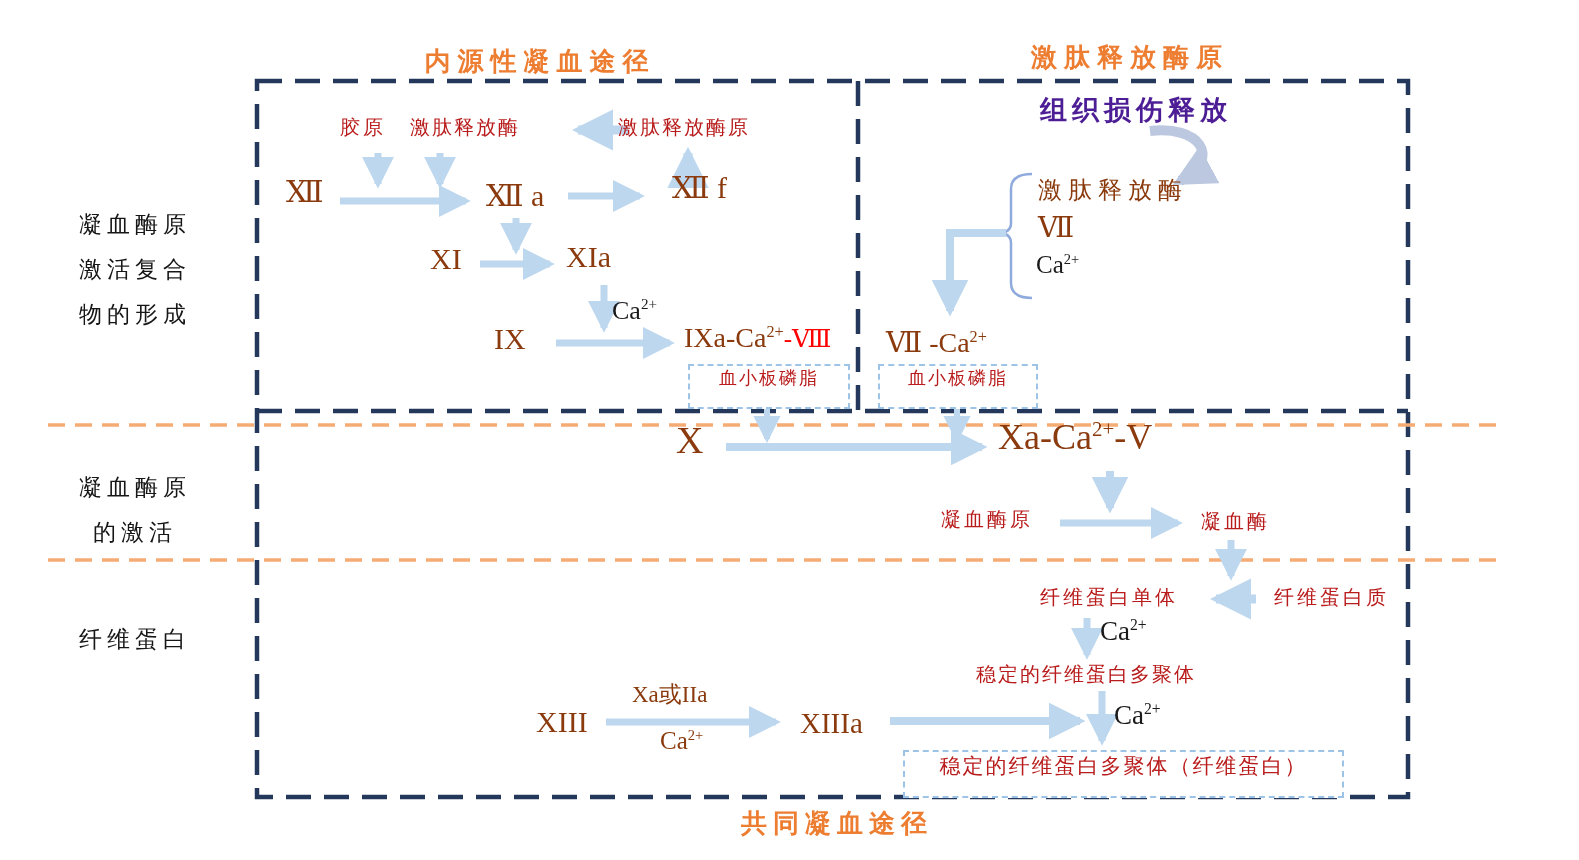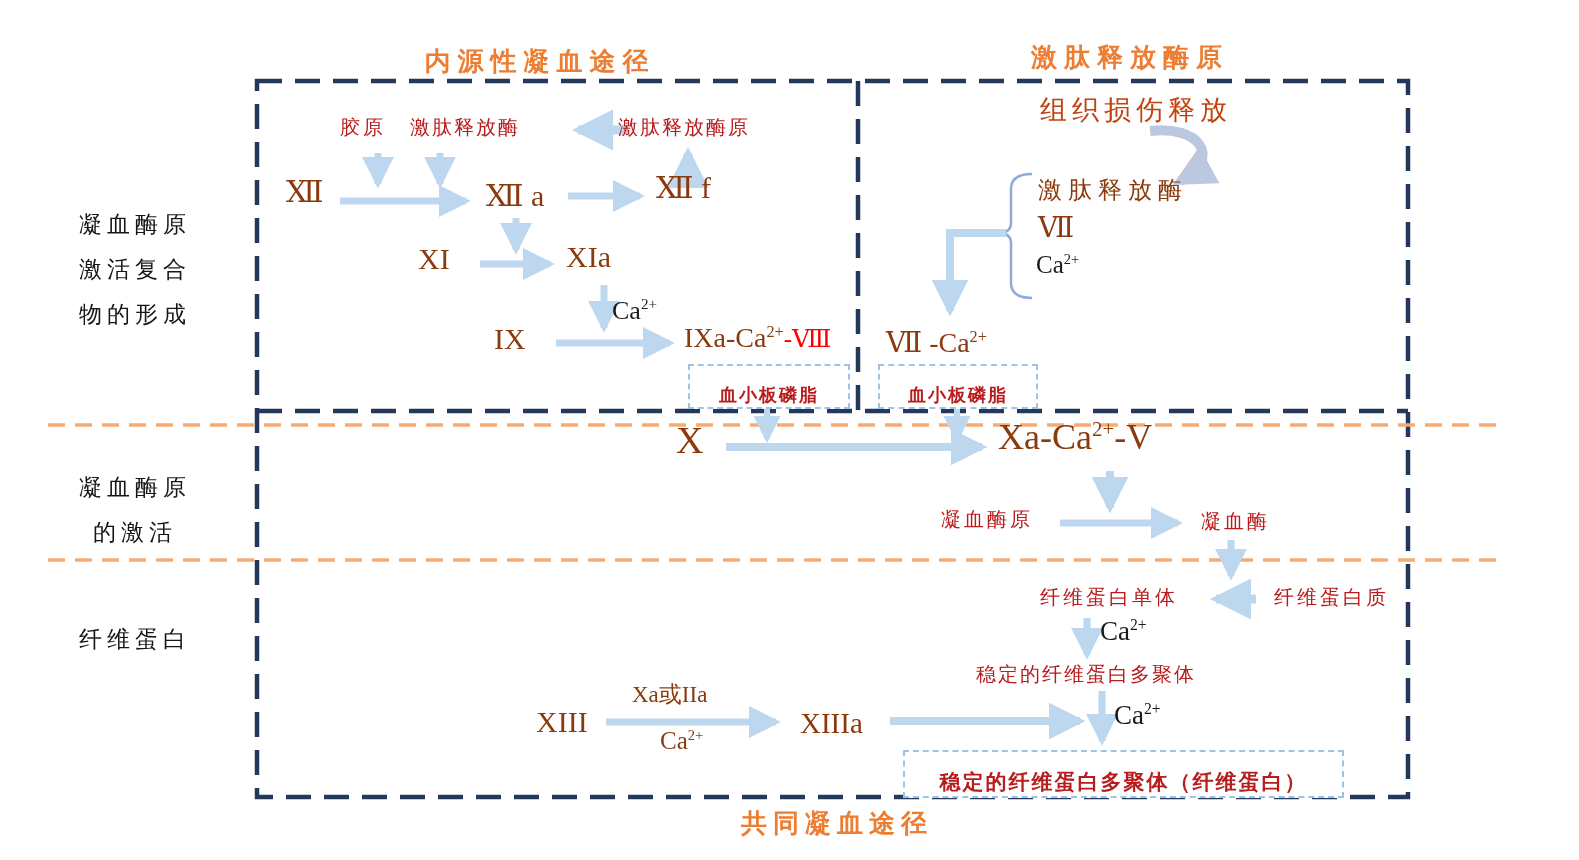--- a/index.html
+++ b/index.html
@@ -3,28 +3,28 @@
 <meta charset="utf-8">
 <style>
   html,body{margin:0;padding:0;background:#fff;}
   #stage{position:relative;width:1579px;height:860px;background:#ffffff;overflow:hidden;
          font-family:"Liberation Serif","DejaVu Serif",serif;margin-top:19px;}
   #arrow-layer{position:absolute;left:0;top:0;width:1579px;height:860px;}
   .txt{position:absolute;white-space:nowrap;line-height:1.15;
        font-family:"Liberation Serif","DejaVu Serif",serif;}
   .center{text-align:center;}
   .orange{color:#ED7D31;font-weight:bold;}
-  .green{color:#c2410c;font-weight:normal;}
+  .green{color:#4c1d95;font-weight:bold;}
   .blue{color:#b91c1c;}
   .brown{color:#8A3A0D;}
   .black{color:#1a1a1a;}
   .red{color:#FF0000;}
   .sup{font-size:58%;vertical-align:super;}
-  .ppbox{position:absolute;border:2px dashed #9DC3E6;display:flex;align-items:flex-end;
-         justify-content:center;background:#fff;font-weight:bold;}
+  .ppbox{position:absolute;border:2px dashed #9DC3E6;display:flex;align-items:flex-start;
+         justify-content:center;background:#fff;}
   .stageLbl{position:absolute;color:#161616;text-align:center;letter-spacing:5px;
             font-size:23px;line-height:45px;width:170px;}
   #bottom-bar{position:absolute;left:0;top:846px;width:1579px;height:12px;background:#000;}
 </style>
 </head>
 <body>
 
 <div id="stage">
 
   <svg id="arrow-layer" viewBox="0 0 1579 860" xmlns="http://www.w3.org/2000/svg">
@@ -88,22 +88,22 @@
   <div class="stageLbl txt" style="left:50px;top:598px;">
     <div>纤维蛋白</div>
   </div>
 
   <div class="txt blue" style="left:340px;top:97px;font-size:20px;letter-spacing:3px;">胶原</div>
   <div class="txt blue" style="left:410px;top:97px;font-size:20px;letter-spacing:2px;">激肽释放酶</div>
   <div class="txt blue" style="left:618px;top:97px;font-size:20px;letter-spacing:2px;">激肽释放酶原</div>
 
   <div class="txt brown" style="left:286px;top:156px;font-size:30px;">Ⅻ</div>
   <div class="txt brown" style="left:486px;top:160px;font-size:30px;">Ⅻ a</div>
-  <div class="txt brown" style="left:656px;top:152px;font-size:30px;">Ⅻ f</div>
-  <div class="txt brown" style="left:418px;top:223px;font-size:30px;">XI</div>
+  <div class="txt brown" style="left:672px;top:152px;font-size:30px;">Ⅻ f</div>
+  <div class="txt brown" style="left:430px;top:223px;font-size:30px;">XI</div>
   <div class="txt brown" style="left:566px;top:221px;font-size:30px;">XIa</div>
 
   <div class="txt black" style="left:612px;top:277px;font-size:26px;"><span>Ca</span><span class="sup">2+</span></div>
 
   <div class="txt brown" style="left:494px;top:303px;font-size:30px;">IX</div>
   <div class="txt brown" style="left:684px;top:303px;font-size:28px;">
     <span>IXa-Ca</span><span class="sup">2+</span><span class="red" style="font-size:25px;">-Ⅷ</span>
   </div>
 
   <div class="ppbox" style="left:688px;top:345px;width:158px;height:41px;">

